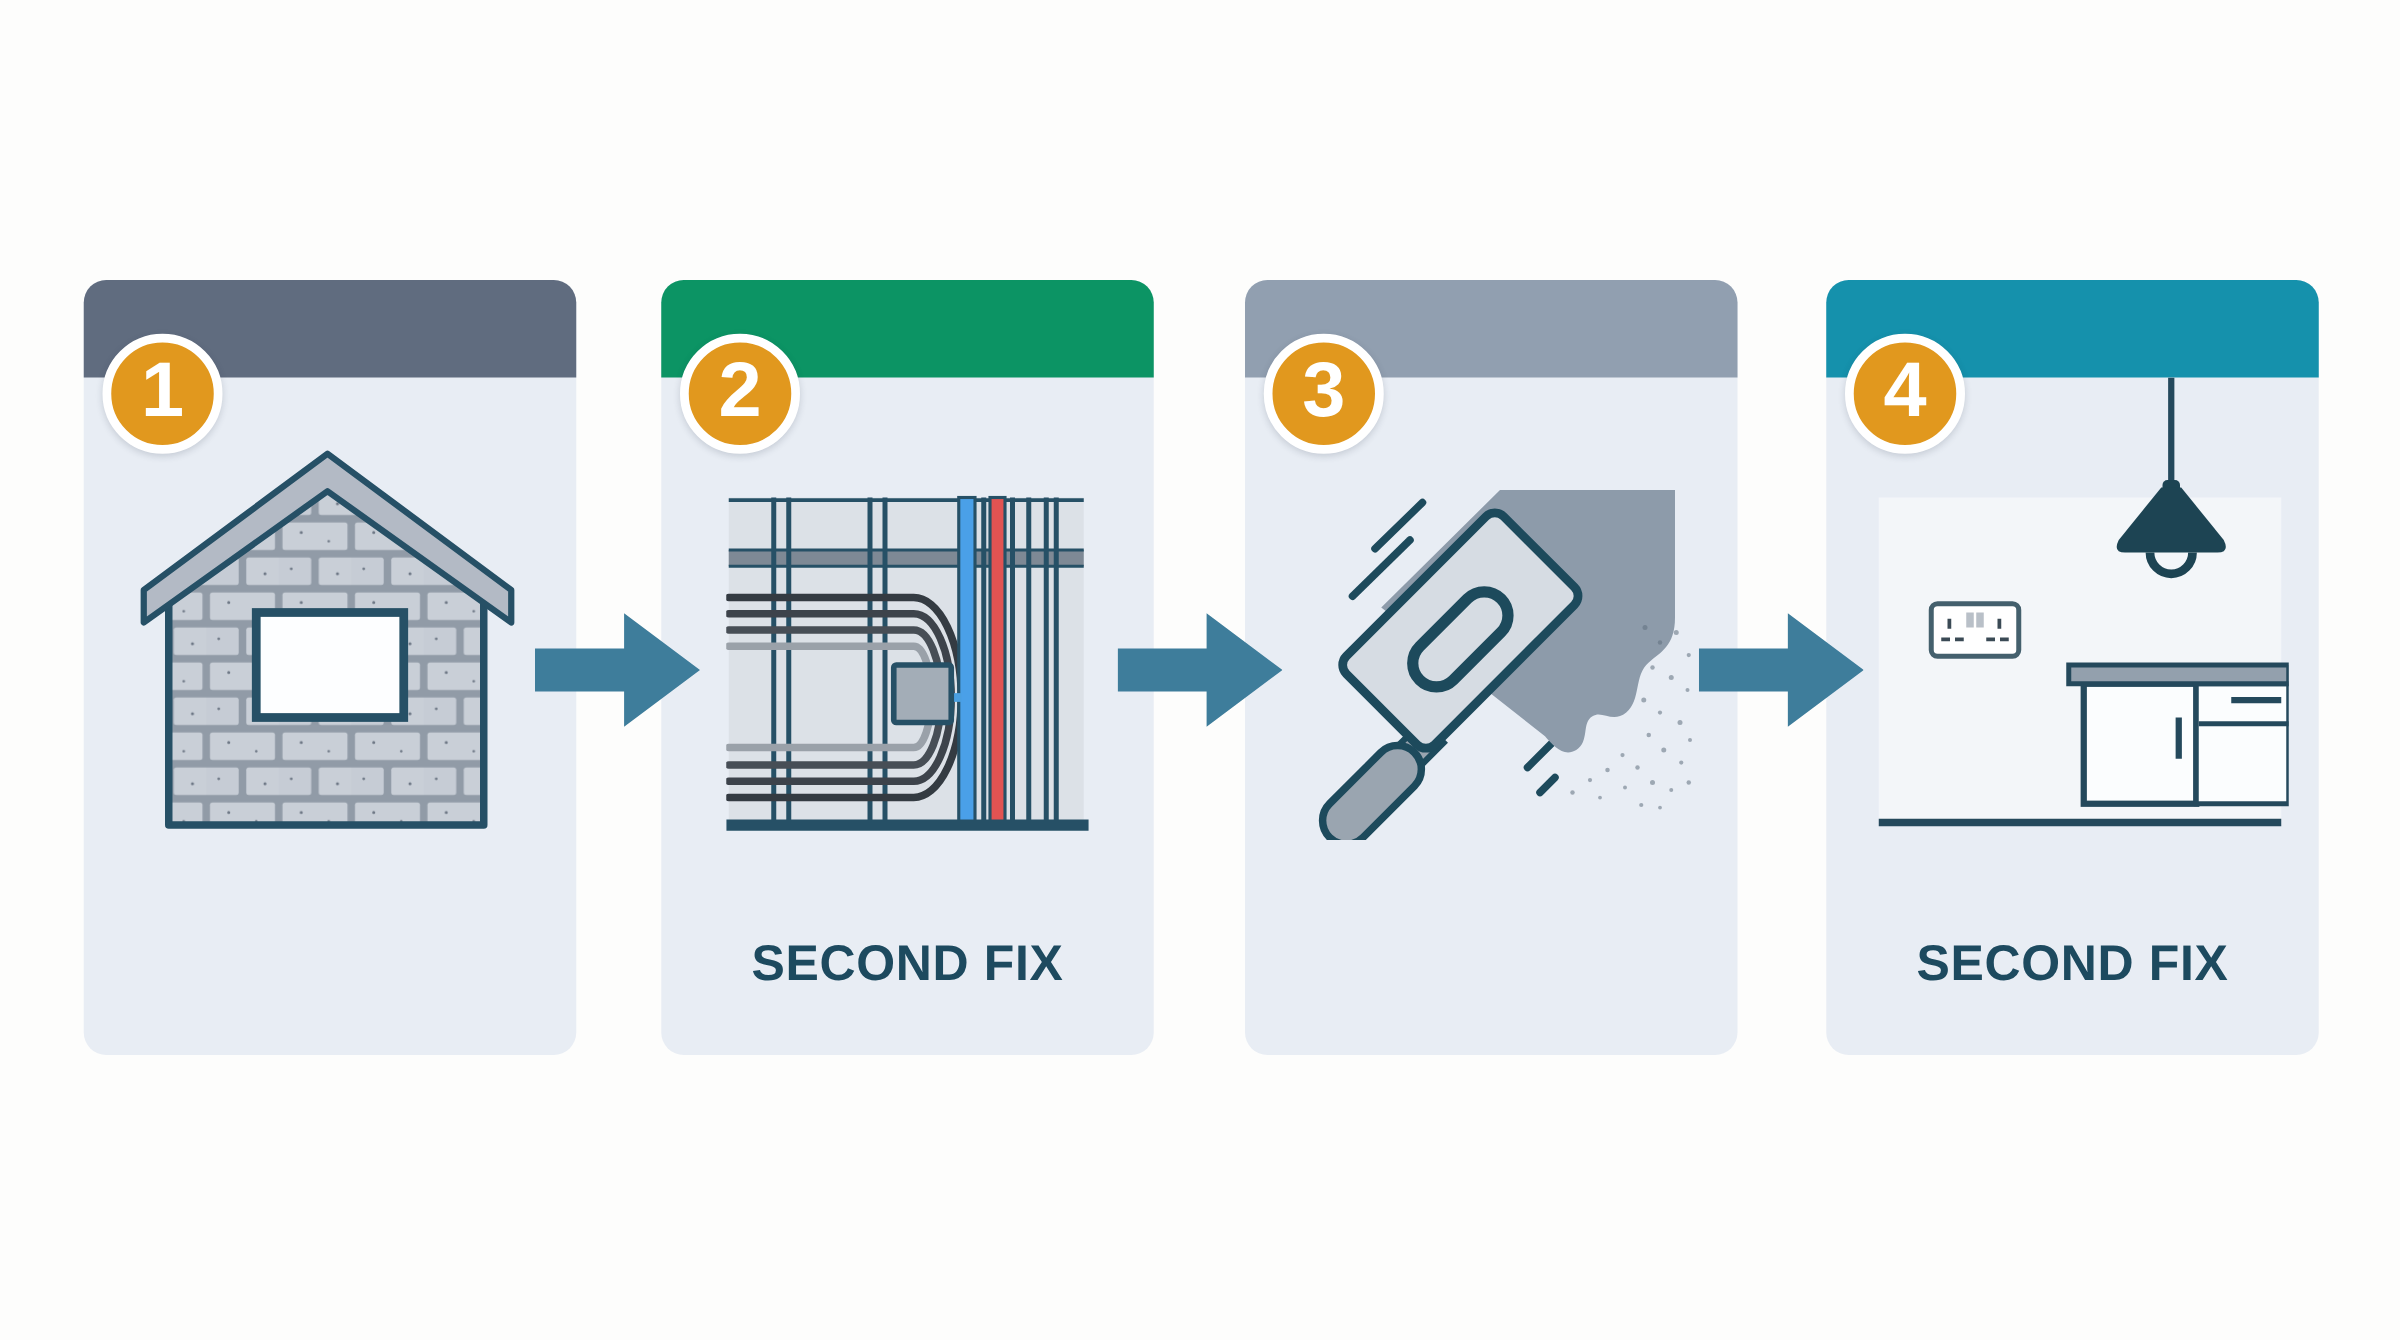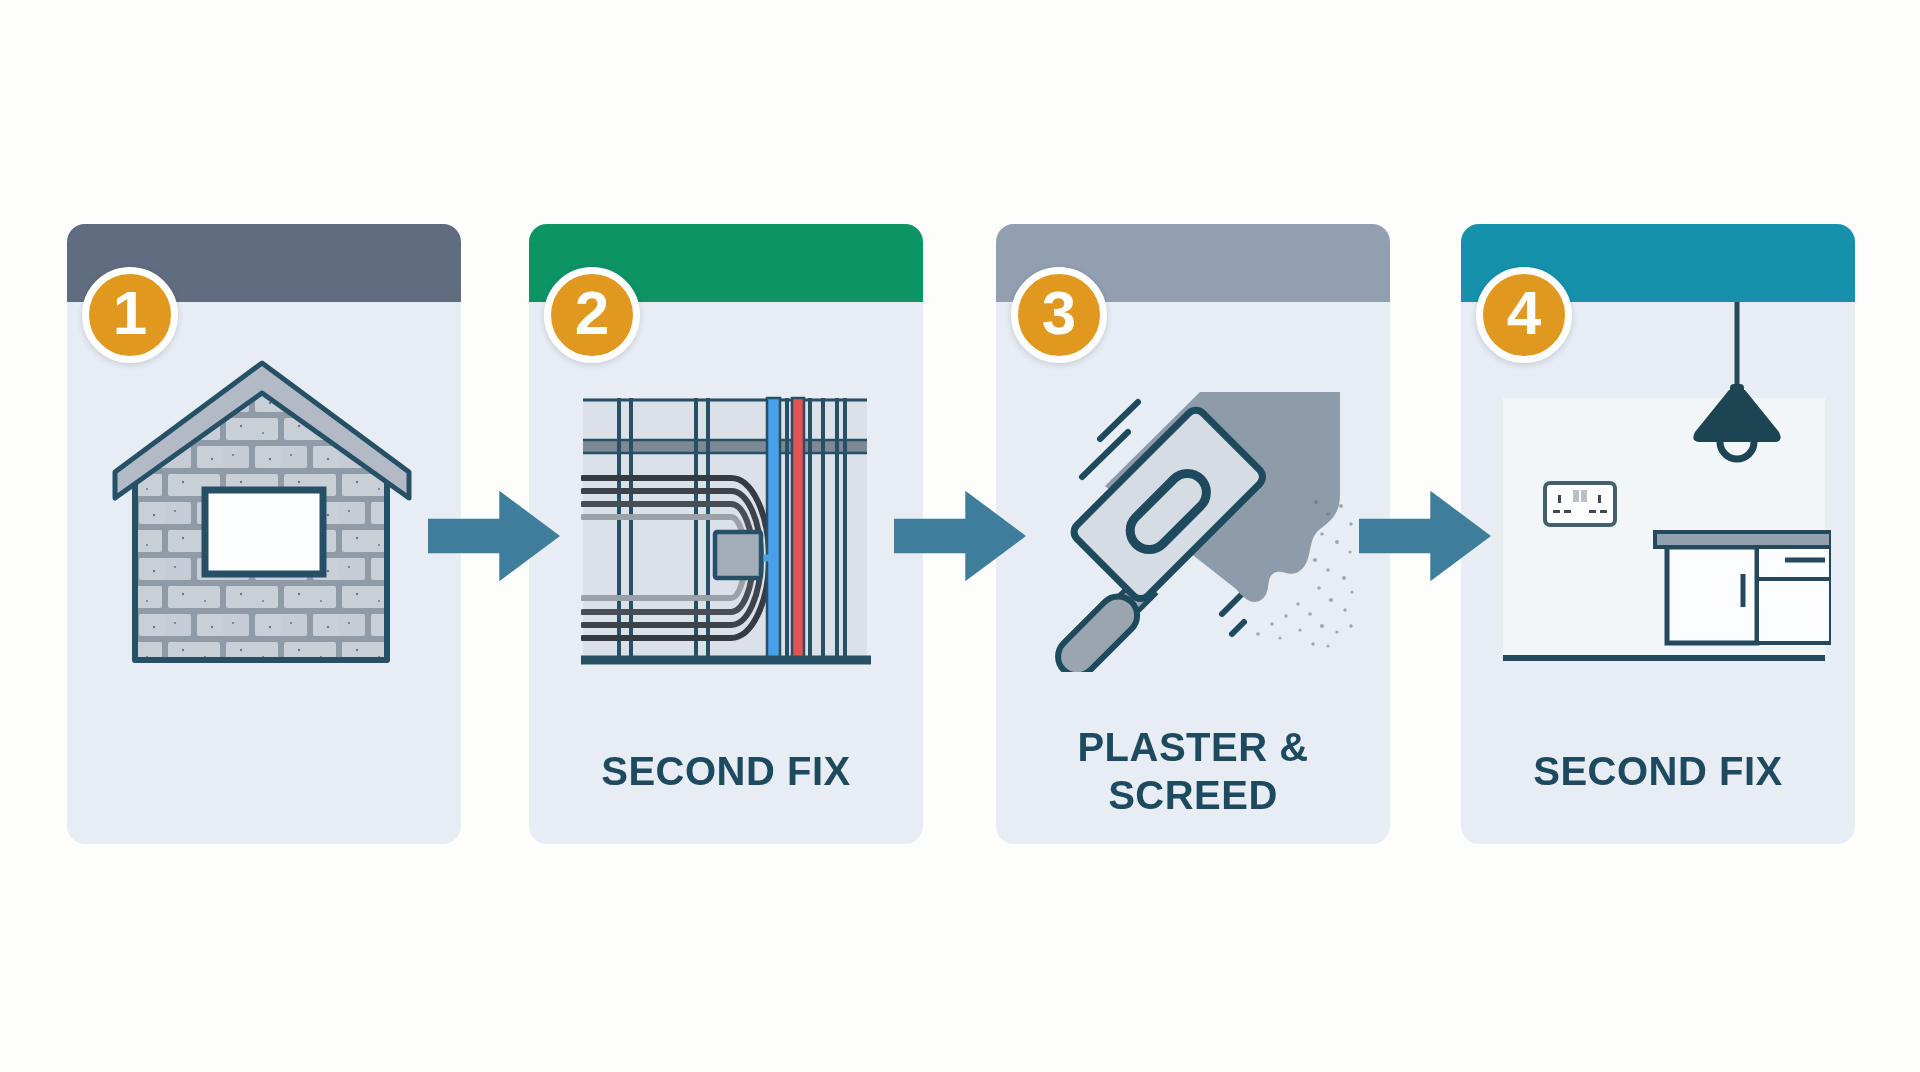--- a/index.html
+++ b/index.html
@@ -145,21 +145,20 @@
             <circle cx="318" cy="264" r="1.5"></circle>
         </g>
         <g transform="translate(60 150) rotate(-45)">
           <rect x="-14" y="80" width="30" height="24" fill="#9aa5b0" stroke="#1d4a5c" stroke-width="5"></rect>
           <rect x="-102" y="74" width="96" height="38" rx="19" fill="#9aa5b0" stroke="#1d4a5c" stroke-width="6"></rect>
           <rect x="0" y="0" width="178" height="100" rx="10" fill="#d6dce3" stroke="#1d4a5c" stroke-width="7"></rect>
           <rect x="38" y="36" width="92" height="38" rx="19" fill="none" stroke="#1d4a5c" stroke-width="9"></rect>
         </g>
       </svg>
     </div>
-    <div class="card-label">PLASTER &amp; SCREED</div>
   </div>
 
   <div class="arrow arrow-3" style="background-color: rgb(62, 125, 155);"></div>
 
   <div class="card card-4">
     <div class="card-header" style="background-color: rgb(21, 145, 172);"></div>
     <div class="badge" style="background-color: rgb(225, 152, 30);">
       <span class="badge-num">4</span>
     </div>
     <div class="icon-wrap icon-4">

